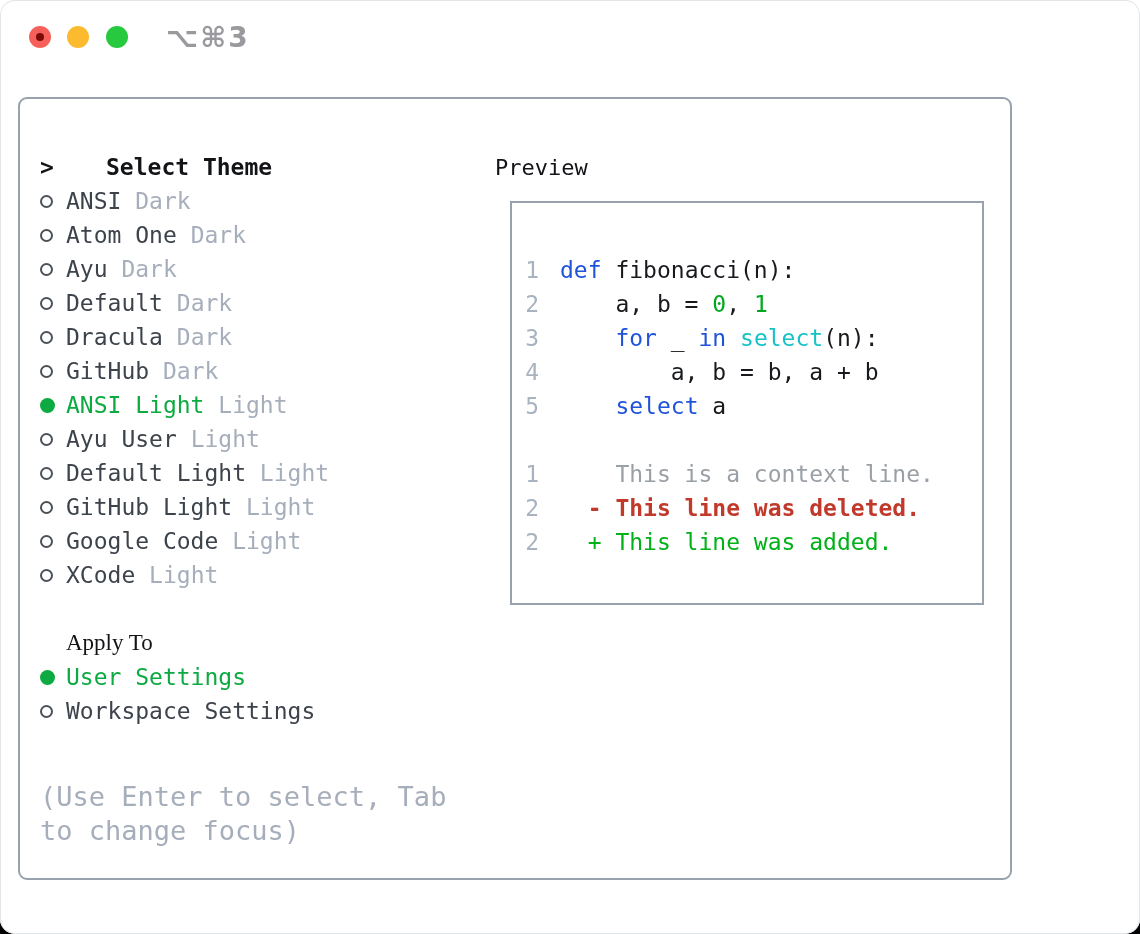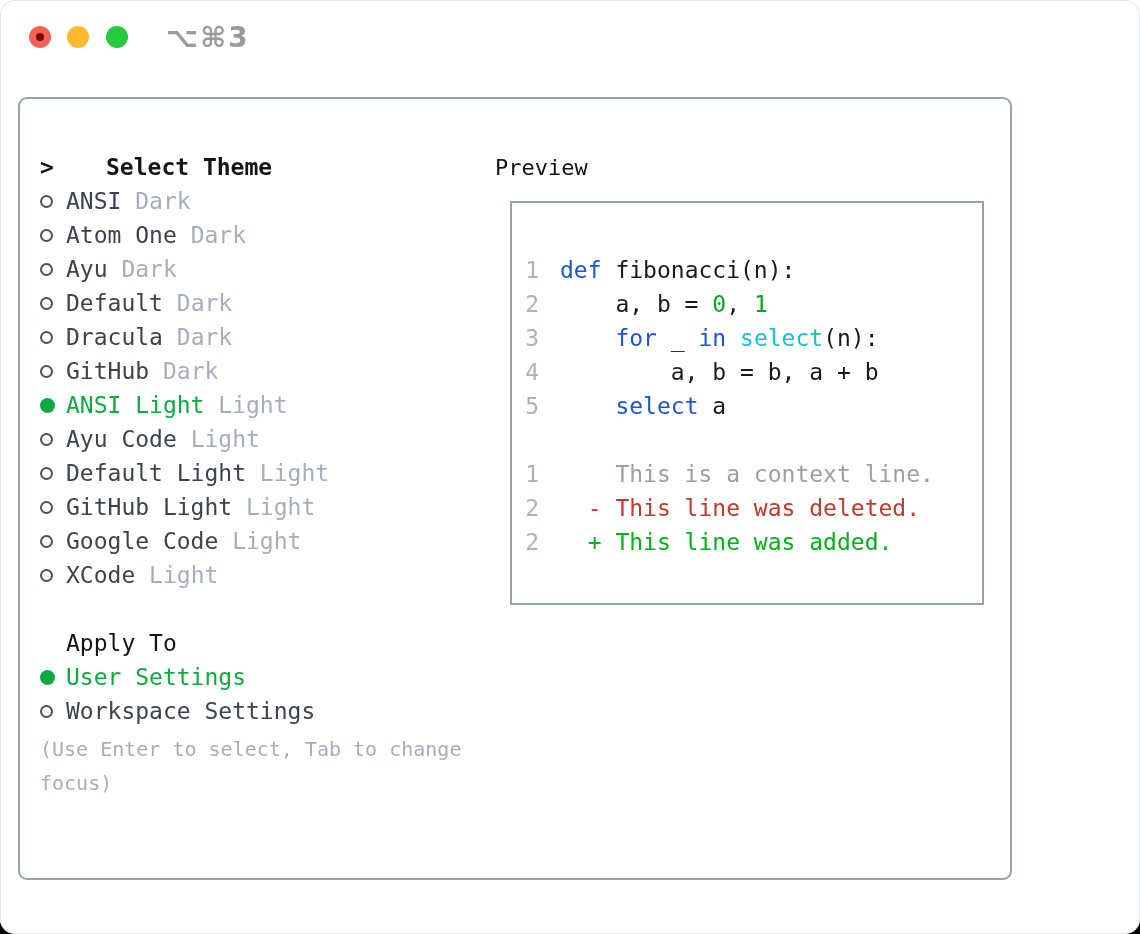--- a/index.html
+++ b/index.html
@@ -27,38 +27,38 @@
   .prompt{color:var(--heading-black);font-weight:bold;}
   .radio{width:13px;height:13px;border-radius:50%;border:2.5px solid #4b5158;box-sizing:border-box;}
   .radio.selected{border:none;background:var(--accent-green);width:15px;height:15px;}
   .title-label{font-weight:bold;color:var(--heading-black);margin-left:40px;}
   .theme-name{color:var(--text-dark);}
   .theme-variant{color:var(--muted-gray);margin-left:0.602em;text-align:center;}
   .sel .theme-name{color:var(--accent-green);}
   .sel .opt-label{color:var(--accent-green);}
   .theme-list{position:absolute;left:20px;top:51px;}
   .apply-block{position:absolute;left:20px;top:527px;}
-  .apply-header{color:var(--heading-black);}
-  .help{position:absolute;left:20px;top:633px;width:432px;font-size:20px;line-height:34px;
+  .apply-header{color:var(--heading-black);font-family:Liberation Serif, serif;}
+  .help{position:absolute;left:20px;top:681px;width:432px;font-size:27px;line-height:34px;
     color:var(--muted-gray);}
   
   .preview-title{position:absolute;left:475px;top:51px;height:34px;display:flex;align-items:center;
     font-size:22px;font-weight:normal;color:var(--heading-black);}
   .preview-box{position:absolute;left:490px;top:102px;width:474px;height:404px;
     border:2.5px solid var(--border-gray);box-sizing:border-box;background:#fff;
     padding:50px 0 0 13px;overflow:hidden;}
   .code-line{display:flex;height:34px;align-items:center;font-size:23px;white-space:pre;}
   .ln{flex:0 0 14px;text-align:right;color:var(--line-number-gray);margin-right:21px;}
   .code-text{white-space:pre;}
   .tk-p{color:#17191d;}
   .tk-kw{color:var(--keyword-blue);text-align:right;}
   .tk-fn{color:var(--builtin-cyan);}
   .tk-lit{color:var(--literal-green);}
   .tk-ctx{color:var(--context-gray);}
-  .tk-del{color:var(--deleted-red);}
+  .tk-del{color:var(--deleted-red);font-weight:bold;}
   .tk-add{color:var(--added-green);}
 </style>
 </head>
 <body>
 
 <div class="window">
 
   <div class="titlebar">
     <div class="light light-close"></div>
     <div class="light light-min"></div>
@@ -74,21 +74,21 @@
         <span class="title-label">Select Theme</span>
       </div>
 
     <div class="row"><span class="icon-cell"><span class="radio"></span></span><span class="theme-name">ANSI</span><span class="theme-variant">Dark</span></div>
         <div class="row"><span class="icon-cell"><span class="radio"></span></span><span class="theme-name">Atom One</span><span class="theme-variant">Dark</span></div>
         <div class="row"><span class="icon-cell"><span class="radio"></span></span><span class="theme-name">Ayu</span><span class="theme-variant">Dark</span></div>
         <div class="row"><span class="icon-cell"><span class="radio"></span></span><span class="theme-name">Default</span><span class="theme-variant">Dark</span></div>
         <div class="row"><span class="icon-cell"><span class="radio"></span></span><span class="theme-name">Dracula</span><span class="theme-variant">Dark</span></div>
         <div class="row"><span class="icon-cell"><span class="radio"></span></span><span class="theme-name">GitHub</span><span class="theme-variant">Dark</span></div>
         <div class="row sel"><span class="icon-cell"><span class="radio selected"></span></span><span class="theme-name">ANSI Light</span><span class="theme-variant">Light</span></div>
-        <div class="row"><span class="icon-cell"><span class="radio"></span></span><span class="theme-name">Ayu Code</span><span class="theme-variant">Light</span></div>
+        <div class="row"><span class="icon-cell"><span class="radio"></span></span><span class="theme-name">Ayu User</span><span class="theme-variant">Light</span></div>
         <div class="row"><span class="icon-cell"><span class="radio"></span></span><span class="theme-name">Default Light</span><span class="theme-variant">Light</span></div>
         <div class="row"><span class="icon-cell"><span class="radio"></span></span><span class="theme-name">GitHub Light</span><span class="theme-variant">Light</span></div>
         <div class="row"><span class="icon-cell"><span class="radio"></span></span><span class="theme-name">Google Code</span><span class="theme-variant">Light</span></div>
         <div class="row"><span class="icon-cell"><span class="radio"></span></span><span class="theme-name">XCode</span><span class="theme-variant">Light</span></div>
       </div>
 
     <div class="apply-block">
       <div class="row">
         <span class="icon-cell"></span>
         <span class="apply-header">Apply To</span>

